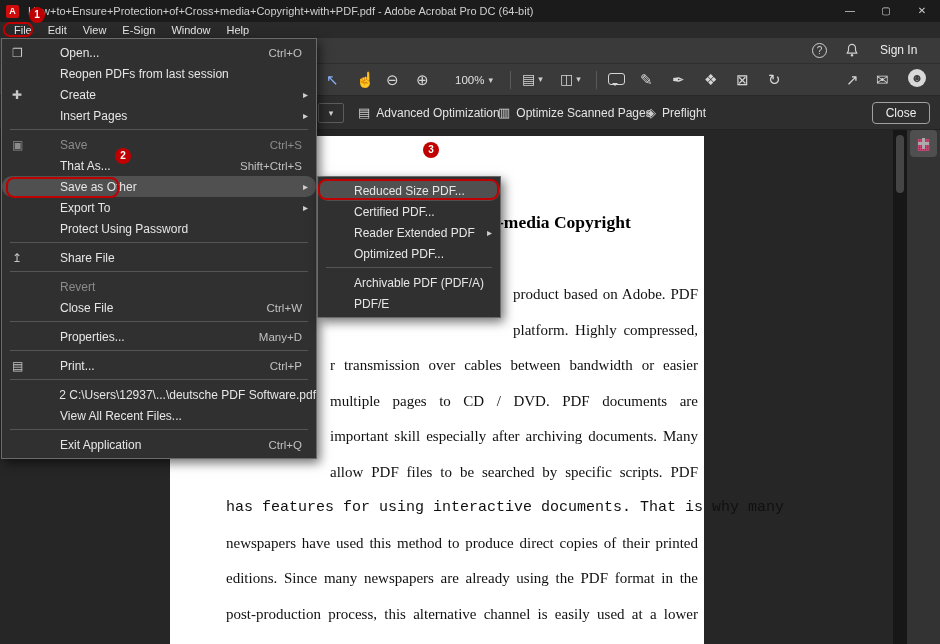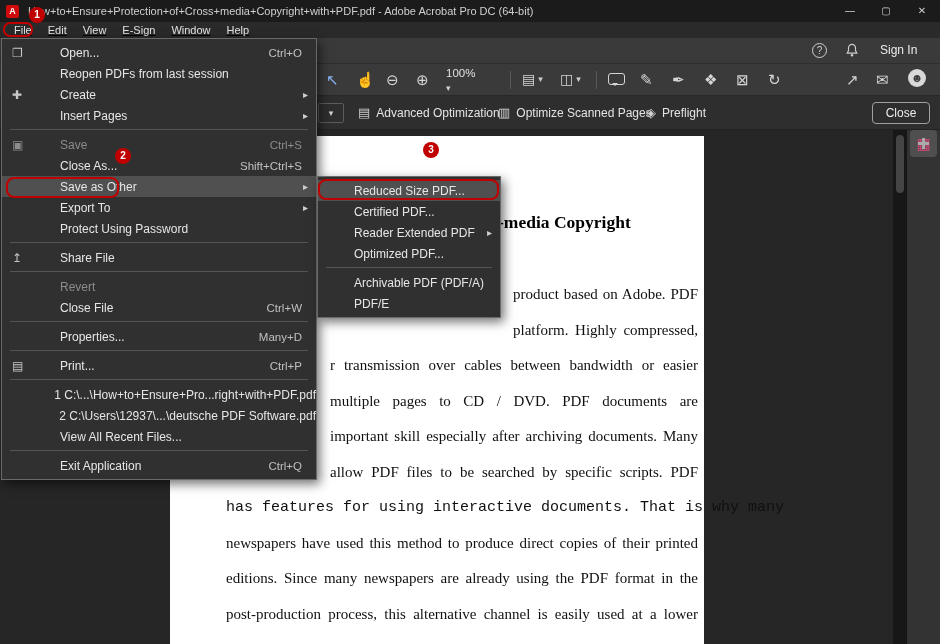--- a/index.html
+++ b/index.html
@@ -10,37 +10,37 @@
   .titlebar { position:absolute; left:0; top:0; width:940px; height:22px; background:#1b1b1b;
               display:flex; align-items:center; }
   .app-logo { width:13px; height:13px; margin-left:6px; background:#d00b0b; border-radius:2px;
               color:#fff; font-size:9px; font-weight:bold; text-align:center; line-height:13px; }
   .win-title { margin-left:9px; font-size:11px; color:#cfcfcf; white-space:nowrap; }
   .win-controls { margin-left:auto; display:flex; height:22px; }
   .win-btn { width:36px; height:22px; color:#cfcfcf; font-size:10px; text-align:center; line-height:22px; }
 
   
   .menubar { position:absolute; left:0; top:22px; width:940px; height:16px; background:#2a2a2a;
-             display:flex; align-items:center; padding-left:6px;text-decoration:underline; }
+             display:flex; align-items:center; padding-left:6px; }
   .menu-top-item { font-size:11px; color:#e2e2e2; padding:0 8px; line-height:16px; }
 
   
   .toolbar-top { position:absolute; left:0; top:38px; width:940px; height:26px; background:#3a3a3a;
                  border-bottom:1px solid #2e2e2e; }
   .help-circle { position:absolute; left:812px; top:5px; width:15px; height:15px; border:1.4px solid #d0d0d0;
                  border-radius:50%; color:#d0d0d0; font-size:10px; text-align:center; line-height:13px; }
   .bell { position:absolute; left:845px; top:5px; }
   .signin { position:absolute; left:880px; top:5px; font-size:12px; color:#ececec; }
 
   .toolbar-quick { position:absolute; left:0; top:64px; width:940px; height:32px; background:#3a3a3a;
                    border-bottom:1px solid #282828; }
   .qicon { position:absolute; top:7px; font-size:15px; color:#d5d5d5; line-height:18px; }
   .qsep  { position:absolute; top:7px; width:1px; height:18px; background:#5a5a5a; }
-  .zoom-box { position:absolute; left:446px; top:6px; width:56px; height:20px; display:flex; 
-              justify-content:center; gap:4px; color:#e0e0e0; font-size:11.5px;flex-direction:column; }
+  .zoom-box { position:absolute; left:446px; top:6px; width:56px; height:20px; display:flex; align-items:center;
+              justify-content:center; gap:4px; color:#e0e0e0; font-size:11.5px; }
   .caret { font-size:9px; color:#cfcfcf; }
   .drop-pair { position:absolute; top:7px; display:flex; align-items:center; gap:3px; color:#d5d5d5; font-size:14px; }
   .bubble-icon { position:absolute; left:608px; top:9px; width:17px; height:12px; border:1.6px solid #d5d5d5;
                  border-radius:3px; }
   .bubble-icon::after { content:""; position:absolute; left:3px; bottom:-5px; border:3px solid transparent;
                         border-top-color:#d5d5d5; }
   .avatar { position:absolute; left:908px; top:5px; width:18px; height:18px; border-radius:50%;
             background:#d8d8d8; color:#3a3a3a; font-size:12px; text-align:center; line-height:18px; }
 
   .toolbar-secondary { position:absolute; left:0; top:96px; width:940px; height:34px; background:#2e2e2e;
@@ -65,21 +65,21 @@
   .rail-icon { position:absolute; left:3px; width:27px; height:27px; font-size:15px; text-align:center;
                line-height:27px; border-radius:4px; }
   .rail-icon.sel { background:#4f4f4f; }
 
   
   .menu-panel { position:absolute; background:#303030; border:1px solid #6a6a6a; z-index:40;
                 box-shadow:3px 4px 10px rgba(0,0,0,.55); padding:3px 0; }
   .file-menu { left:1px; top:38px; width:316px; }
   .sub-menu  { left:317px; top:176px; width:184px; }
   .mi { height:21px; display:flex; align-items:center; padding-left:10px; }
-  .mi.hl { background:#505050; }
+  .mi.hl { background:#505050;border-radius:10px; }
   .mic { width:24px; font-size:12px; color:#c8c8c8; }
   .mlabel { font-size:12px; color:#e6e6e6; white-space:nowrap;margin-left:24px; }
   .mi.dis .mlabel, .mi.dis .mic, .mi.dis .mshort { color:#8b8b8b; }
   .mshort { margin-left:auto; padding-right:14px; font-size:11.5px; color:#c0c0c0; }
   .marrow { margin-left:auto; padding-right:8px; font-size:10px; color:#cfcfcf; }
   .msep { height:1px; background:#555; margin:3px 8px 4px 8px; }
   .sub-menu .mlabel { padding-left:2px; }
 
   
   .anno-box { position:absolute; border:2px solid #C00000; border-radius:8px; z-index:55; pointer-events:none; }
@@ -223,21 +223,21 @@
     <span class="marrow">▸</span>
   </div>
   <div class="msep"></div>
   <div class="mi dis">
     <span class="mic">▣</span>
     <span class="mlabel">Save</span>
     <span class="mshort">Ctrl+S</span>
   </div>
   <div class="mi">
     <span class="mic"></span>
-    <span class="mlabel">Close As...</span>
+    <span class="mlabel">That As...</span>
     <span class="mshort">Shift+Ctrl+S</span>
   </div>
   <div class="mi hl">
     <span class="mic"></span>
     <span class="mlabel">Save as Other</span>
     <span class="marrow">▸</span>
   </div>
   <div class="mi">
     <span class="mic"></span>
     <span class="mlabel">Export To</span>
@@ -268,24 +268,20 @@
     <span class="mlabel">Properties...</span>
     <span class="mshort">Many+D</span>
   </div>
   <div class="msep"></div>
   <div class="mi">
     <span class="mic">▤</span>
     <span class="mlabel">Print...</span>
     <span class="mshort">Ctrl+P</span>
   </div>
   <div class="msep"></div>
-  <div class="mi">
-    <span class="mic"></span>
-    <span class="mlabel">1 C:\...\How+to+Ensure+Pro...right+with+PDF.pdf</span>
-  </div>
   <div class="mi">
     <span class="mic"></span>
     <span class="mlabel">2 C:\Users\12937\...\deutsche PDF Software.pdf</span>
   </div>
   <div class="mi">
     <span class="mic"></span>
     <span class="mlabel">View All Recent Files...</span>
   </div>
   <div class="msep"></div>
   <div class="mi">

